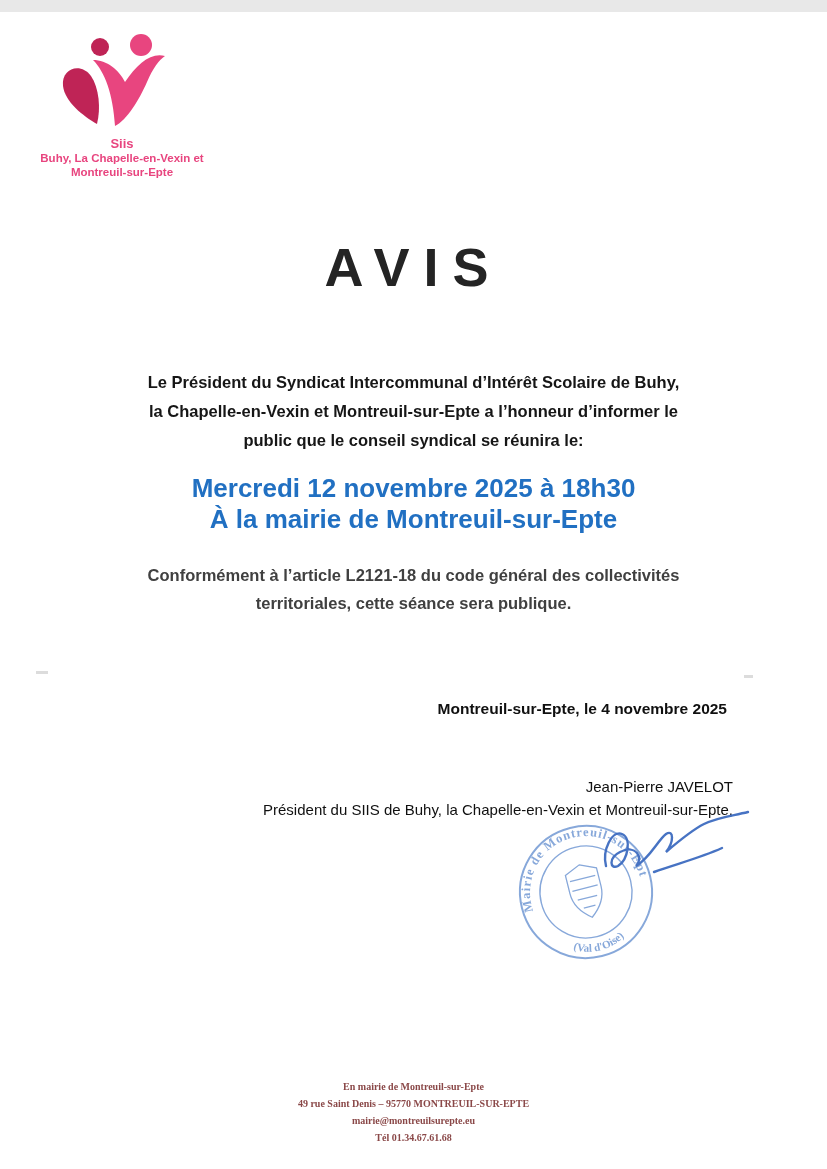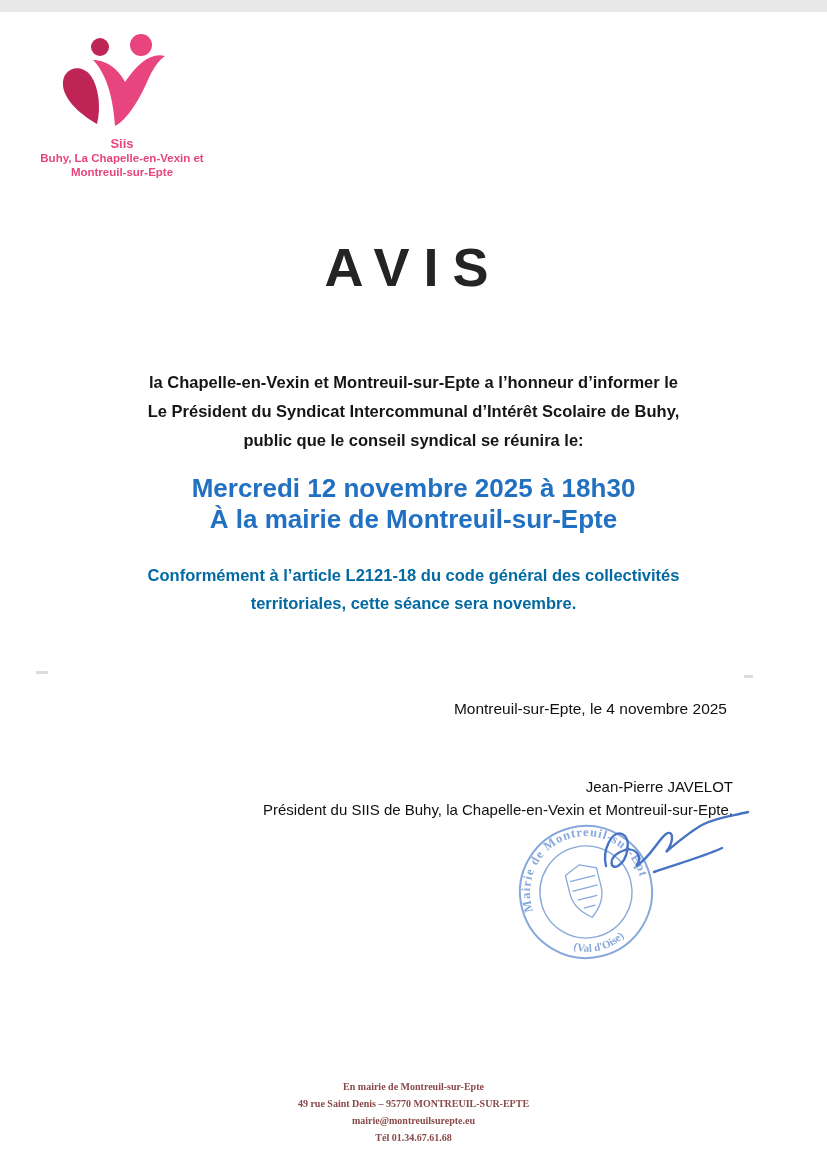--- a/index.html
+++ b/index.html
@@ -17,23 +17,23 @@
   
   .title{position:absolute;top:224px;left:0;width:100%;text-align:center;
          font-size:54px;font-weight:bold;letter-spacing:14px;color:#242424;}
 
   
   .intro{position:absolute;top:356px;left:60px;right:60px;text-align:center;
          font-size:16.5px;font-weight:bold;line-height:29px;color:#161616;}
   .meeting{position:absolute;top:461px;left:0;width:100%;text-align:center;
            font-size:26px;font-weight:bold;line-height:31px;color:var(--accent-blue,#2170c2);}
   .legal{position:absolute;top:549px;left:60px;right:60px;text-align:center;
-         font-size:16.5px;font-weight:bold;line-height:28px;color:#0369a1;}
+         font-size:16.5px;font-weight:bold;line-height:28px;color:#404040;}
 
-  .dateline{position:absolute;top:688px;right:100px;font-size:15.5px;font-weight:normal;color:#101010;}
+  .dateline{position:absolute;top:688px;right:100px;font-size:15.5px;font-weight:bold;color:#101010;}
 
   .signatory{position:absolute;top:766px;right:94px;text-align:right;font-size:15px;color:#101010;white-space:nowrap;}
   .signatory .name{font-weight:normal;}
   .signatory .role{margin-top:6px;font-weight:normal;}
 
   
   .stamp{position:absolute;left:510px;top:804px;width:152px;height:152px;transform:rotate(-14deg);opacity:.82;}
   .stamp .ring{fill:none;stroke:var(--stamp-blue,#6d95d2);}
   .stamp text{fill:var(--stamp-blue,#6d95d2);font-family:"Liberation Serif",serif;font-weight:bold;}
   .stamp .crest{fill:none;stroke:var(--stamp-blue,#6d95d2);stroke-width:1.3;}
@@ -66,33 +66,33 @@
       <path class="lg-pink" d="M36 28 C48 40 56 62 58 94 C70 88 82 68 90 50 C96 36 102 28 108 24 C94 20 80 32 68 50 C62 38 50 28 36 28 Z"></path>
     </svg>
     <div class="logo-acronym">Siis</div>
     <div class="logo-sub">Buhy, La Chapelle-en-Vexin et</div>
     <div class="logo-sub">Montreuil-sur-Epte</div>
   </div>
 
   <div class="title">AVIS</div>
 
   <div class="intro">
+    <div>Le Président du Syndicat Intercommunal d’Intérêt Scolaire de Buhy,</div>
     <div>la Chapelle-en-Vexin et Montreuil-sur-Epte a l’honneur d’informer le</div>
-    <div>Le Président du Syndicat Intercommunal d’Intérêt Scolaire de Buhy,</div>
     <div>public que le conseil syndical se réunira le:</div>
   </div>
 
   <div class="meeting">
     <div>Mercredi 12 novembre 2025 à 18h30</div>
     <div>À la mairie de Montreuil-sur-Epte</div>
   </div>
 
   <div class="legal">
     <div>Conformément à l’article L2121-18 du code général des collectivités</div>
-    <div>territoriales, cette séance sera novembre.</div>
+    <div>territoriales, cette séance sera publique.</div>
   </div>
 
   <div class="dateline">Montreuil-sur-Epte, le 4 novembre 2025</div>
 
   <div class="signatory">
     <div class="name">Jean-Pierre JAVELOT</div>
     <div class="role">Président du SIIS de Buhy, la Chapelle-en-Vexin et Montreuil-sur-Epte,</div>
   </div>
 
   <div class="stamp">

